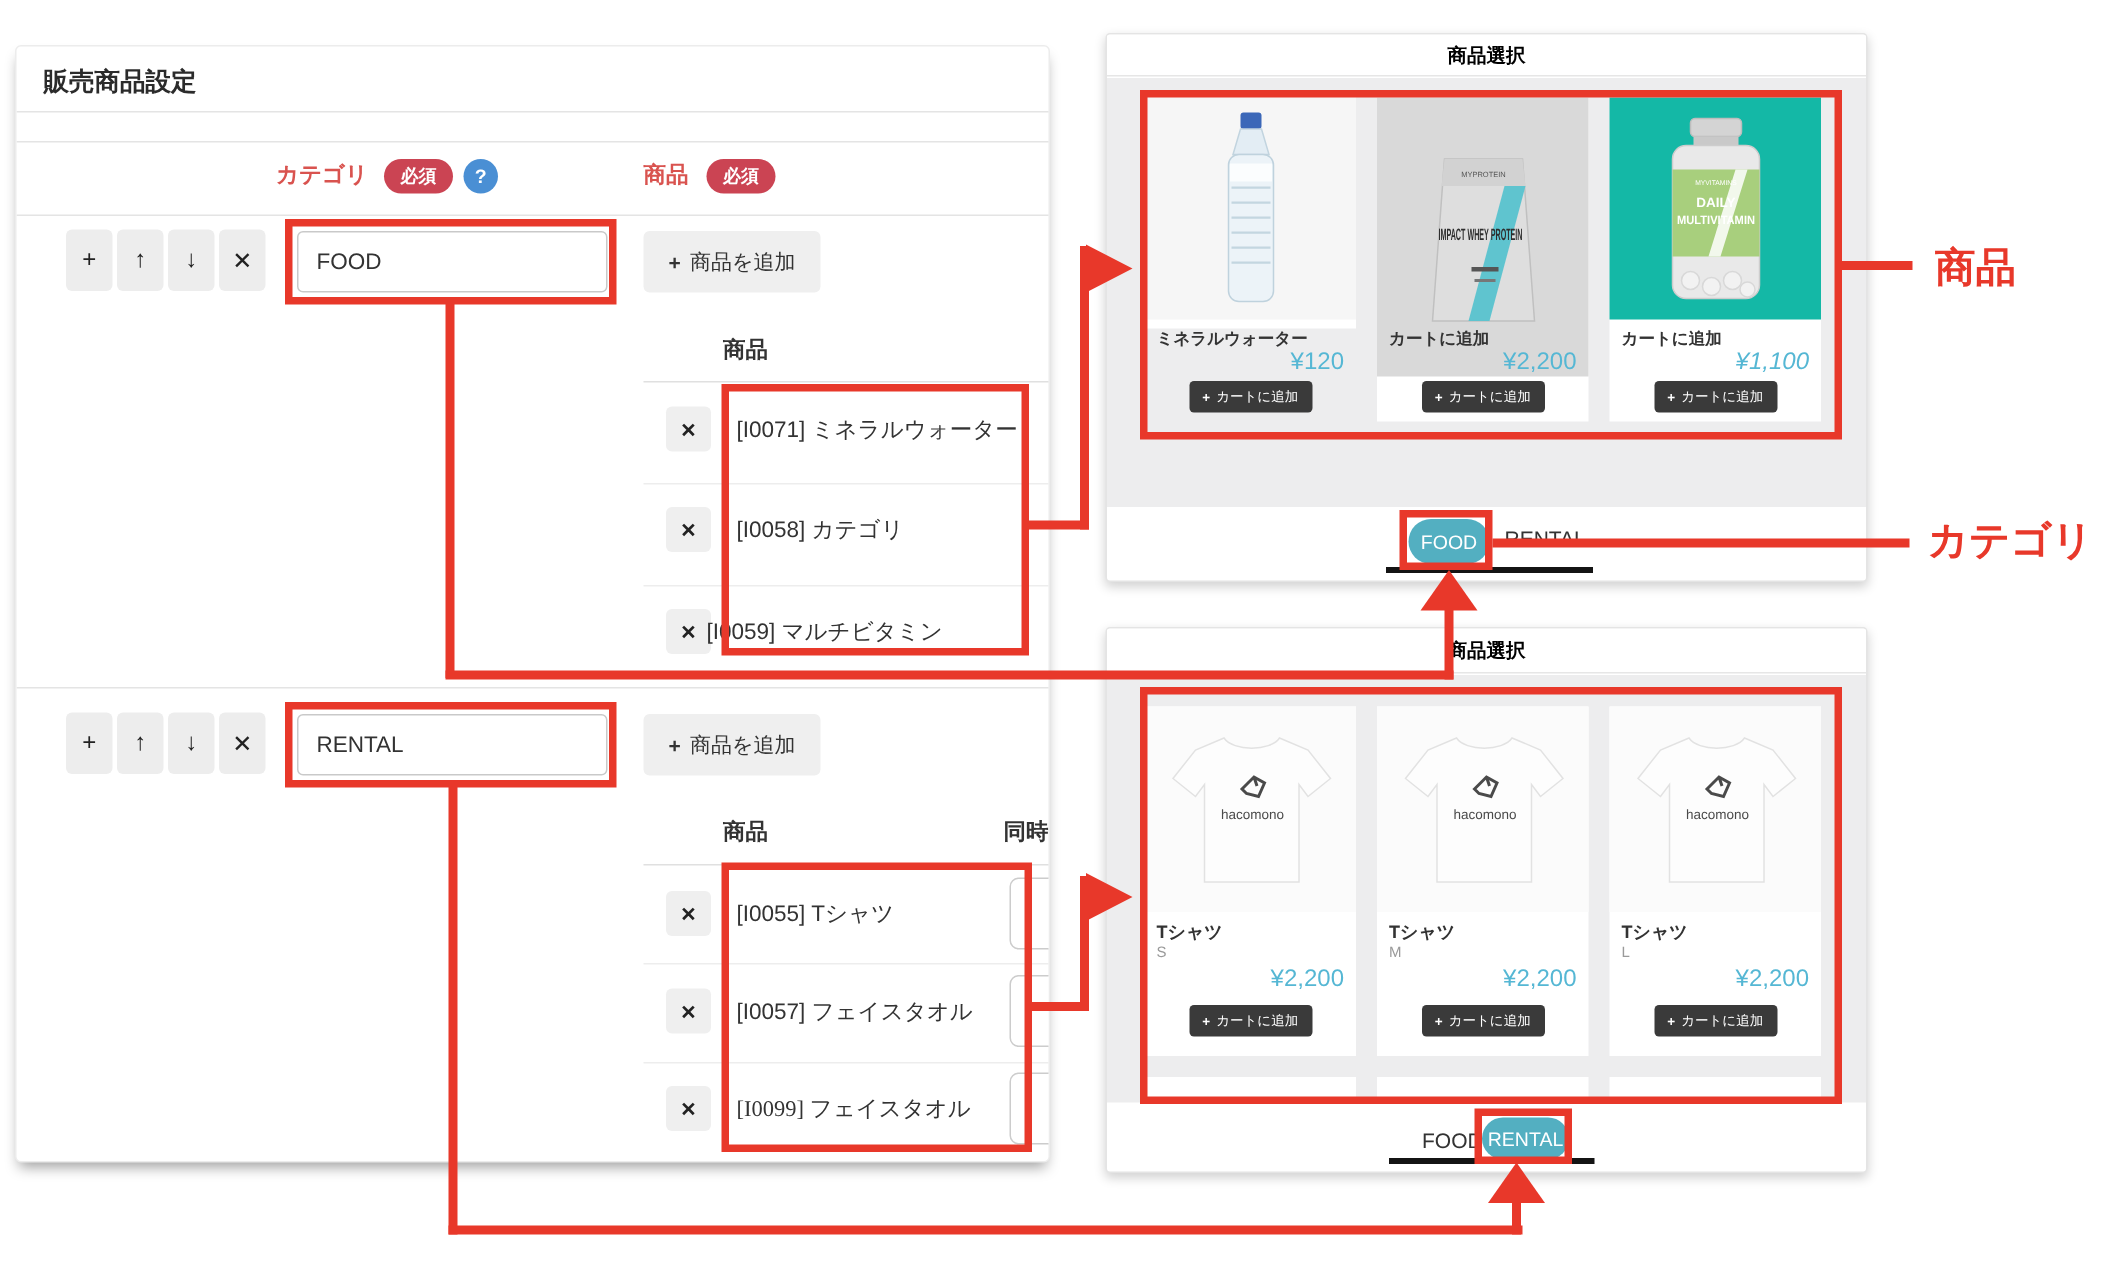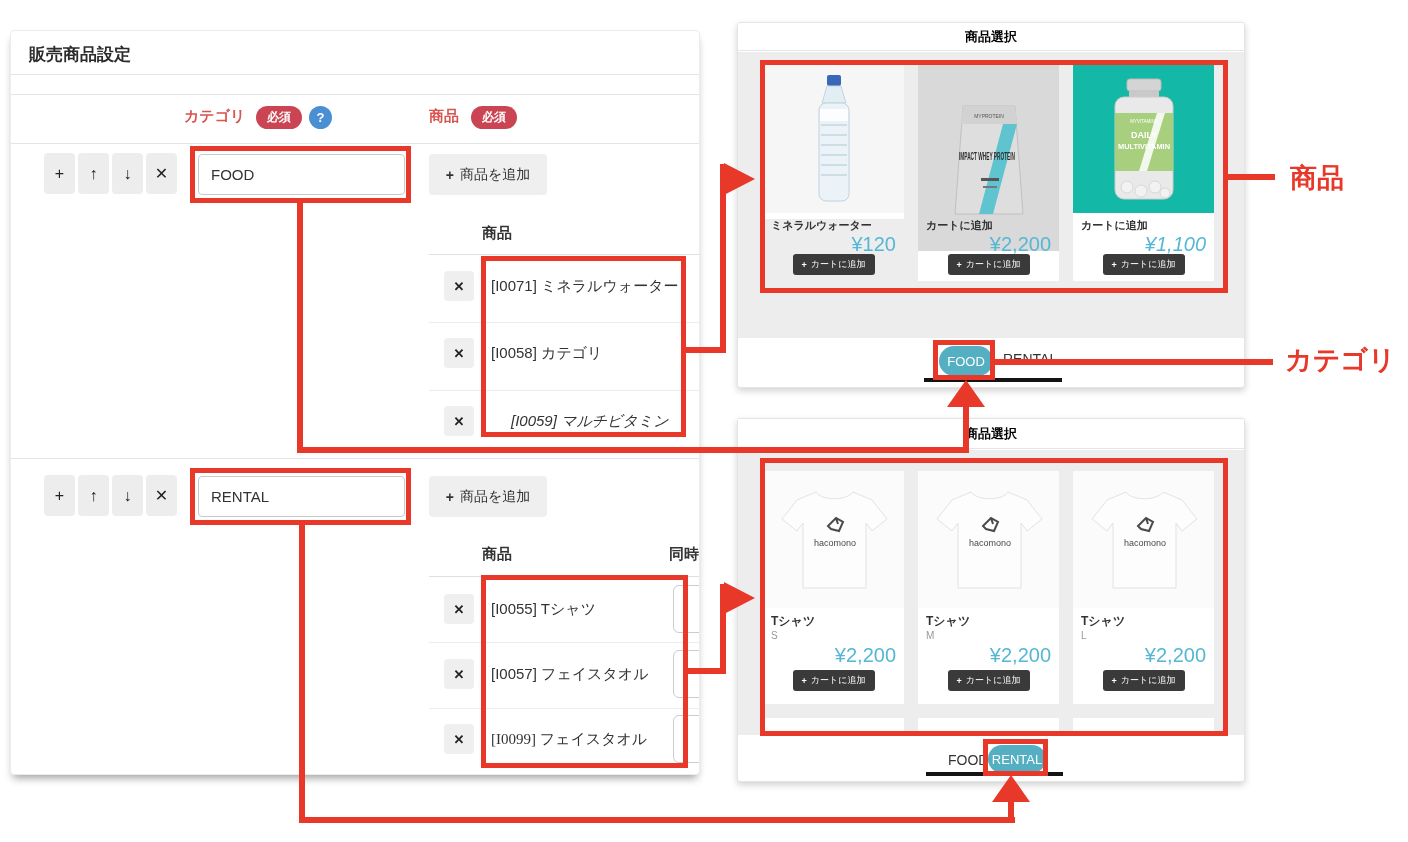--- a/index.html
+++ b/index.html
@@ -38,21 +38,21 @@
   .panel-prev { width:508px; background:#fff; border:1px solid #e4e4e4; border-radius:3px;
     overflow:hidden; box-shadow:0 3px 7px rgba(0,0,0,.18); }
   .prev-head { left:0; top:0; width:506px; height:28px; border-bottom:1px solid #e6e6e6;
     display:flex; align-items:center; justify-content:center; font-size:13px; font-weight:bold; color:#000000; background:#fff; }
   .gray-zone { left:0; width:506px; background:#ededee; }
   .pcard { width:141px; background:#fff; }
   .pimg { left:0; top:0; width:141px; display:flex; align-items:center; justify-content:center; }
   .pname { left:8px; font-size:11px; font-weight:bold; color:#333; }
   .pname2 { left:8px; font-size:12px; font-weight:bold; color:#333; }
   .psize { left:8px; font-size:10px; color:#9a9a9a; }
-  .pprice { right:8px; font-size:20px; color:#55b7d4; }
+  .pprice { right:8px; font-size:16px; color:#55b7d4; }
   .cart-btn { left:50%; transform:translateX(-50%); width:82px; height:21px; background:#3a3a3a;
     color:#fff; border:none; border-radius:3px; font-size:9px;
     display:flex; align-items:center; justify-content:center; gap:4px; cursor:pointer; }
   .tab-pill { background:#53afc1; color:#fff; border-radius:15px; font-size:13px;
     display:flex; align-items:center; justify-content:center; cursor:pointer; }
   .tab-plain { font-size:14px; color:#333; cursor:pointer; }
   .tab-bar { height:4px; background:#141414; }
   .peek { width:141px; height:17px; background:#fff; }
 
   
@@ -100,21 +100,21 @@
     <span class="abs item-label" style="left:480px; top:246px;">[I0071] ミネラルウォーター</span>
   </div>
   <div class="abs row-sep" style="top:291px;"></div>
   <div class="abs">
     <button class="abs x-btn" style="left:433px; top:307px;">✕</button>
     <span class="abs item-label" style="left:480px; top:313px;">[I0058] カテゴリ</span>
   </div>
   <div class="abs row-sep" style="top:359px;"></div>
   <div class="abs">
     <button class="abs x-btn" style="left:433px; top:375px;">✕</button>
-    <span class="abs item-label" style="left:500px; top:381px;font-style:italic;">[I0059] マルチビタミン</span>
+    <span class="abs item-label" style="left:460px; top:381px;">[I0059] マルチビタミン</span>
   </div>
   <div class="abs hline" style="top:427px;"></div>
 
   <div class="abs ctrl-group" style="left:33px; top:444px;">
     <button class="ctrl-btn">+</button>
     <button class="ctrl-btn">↑</button>
     <button class="ctrl-btn">↓</button>
     <button class="ctrl-btn">✕</button>
   </div>
   <input class="abs cat-input" style="left: 187px; top: 445px;" value="RENTAL">

